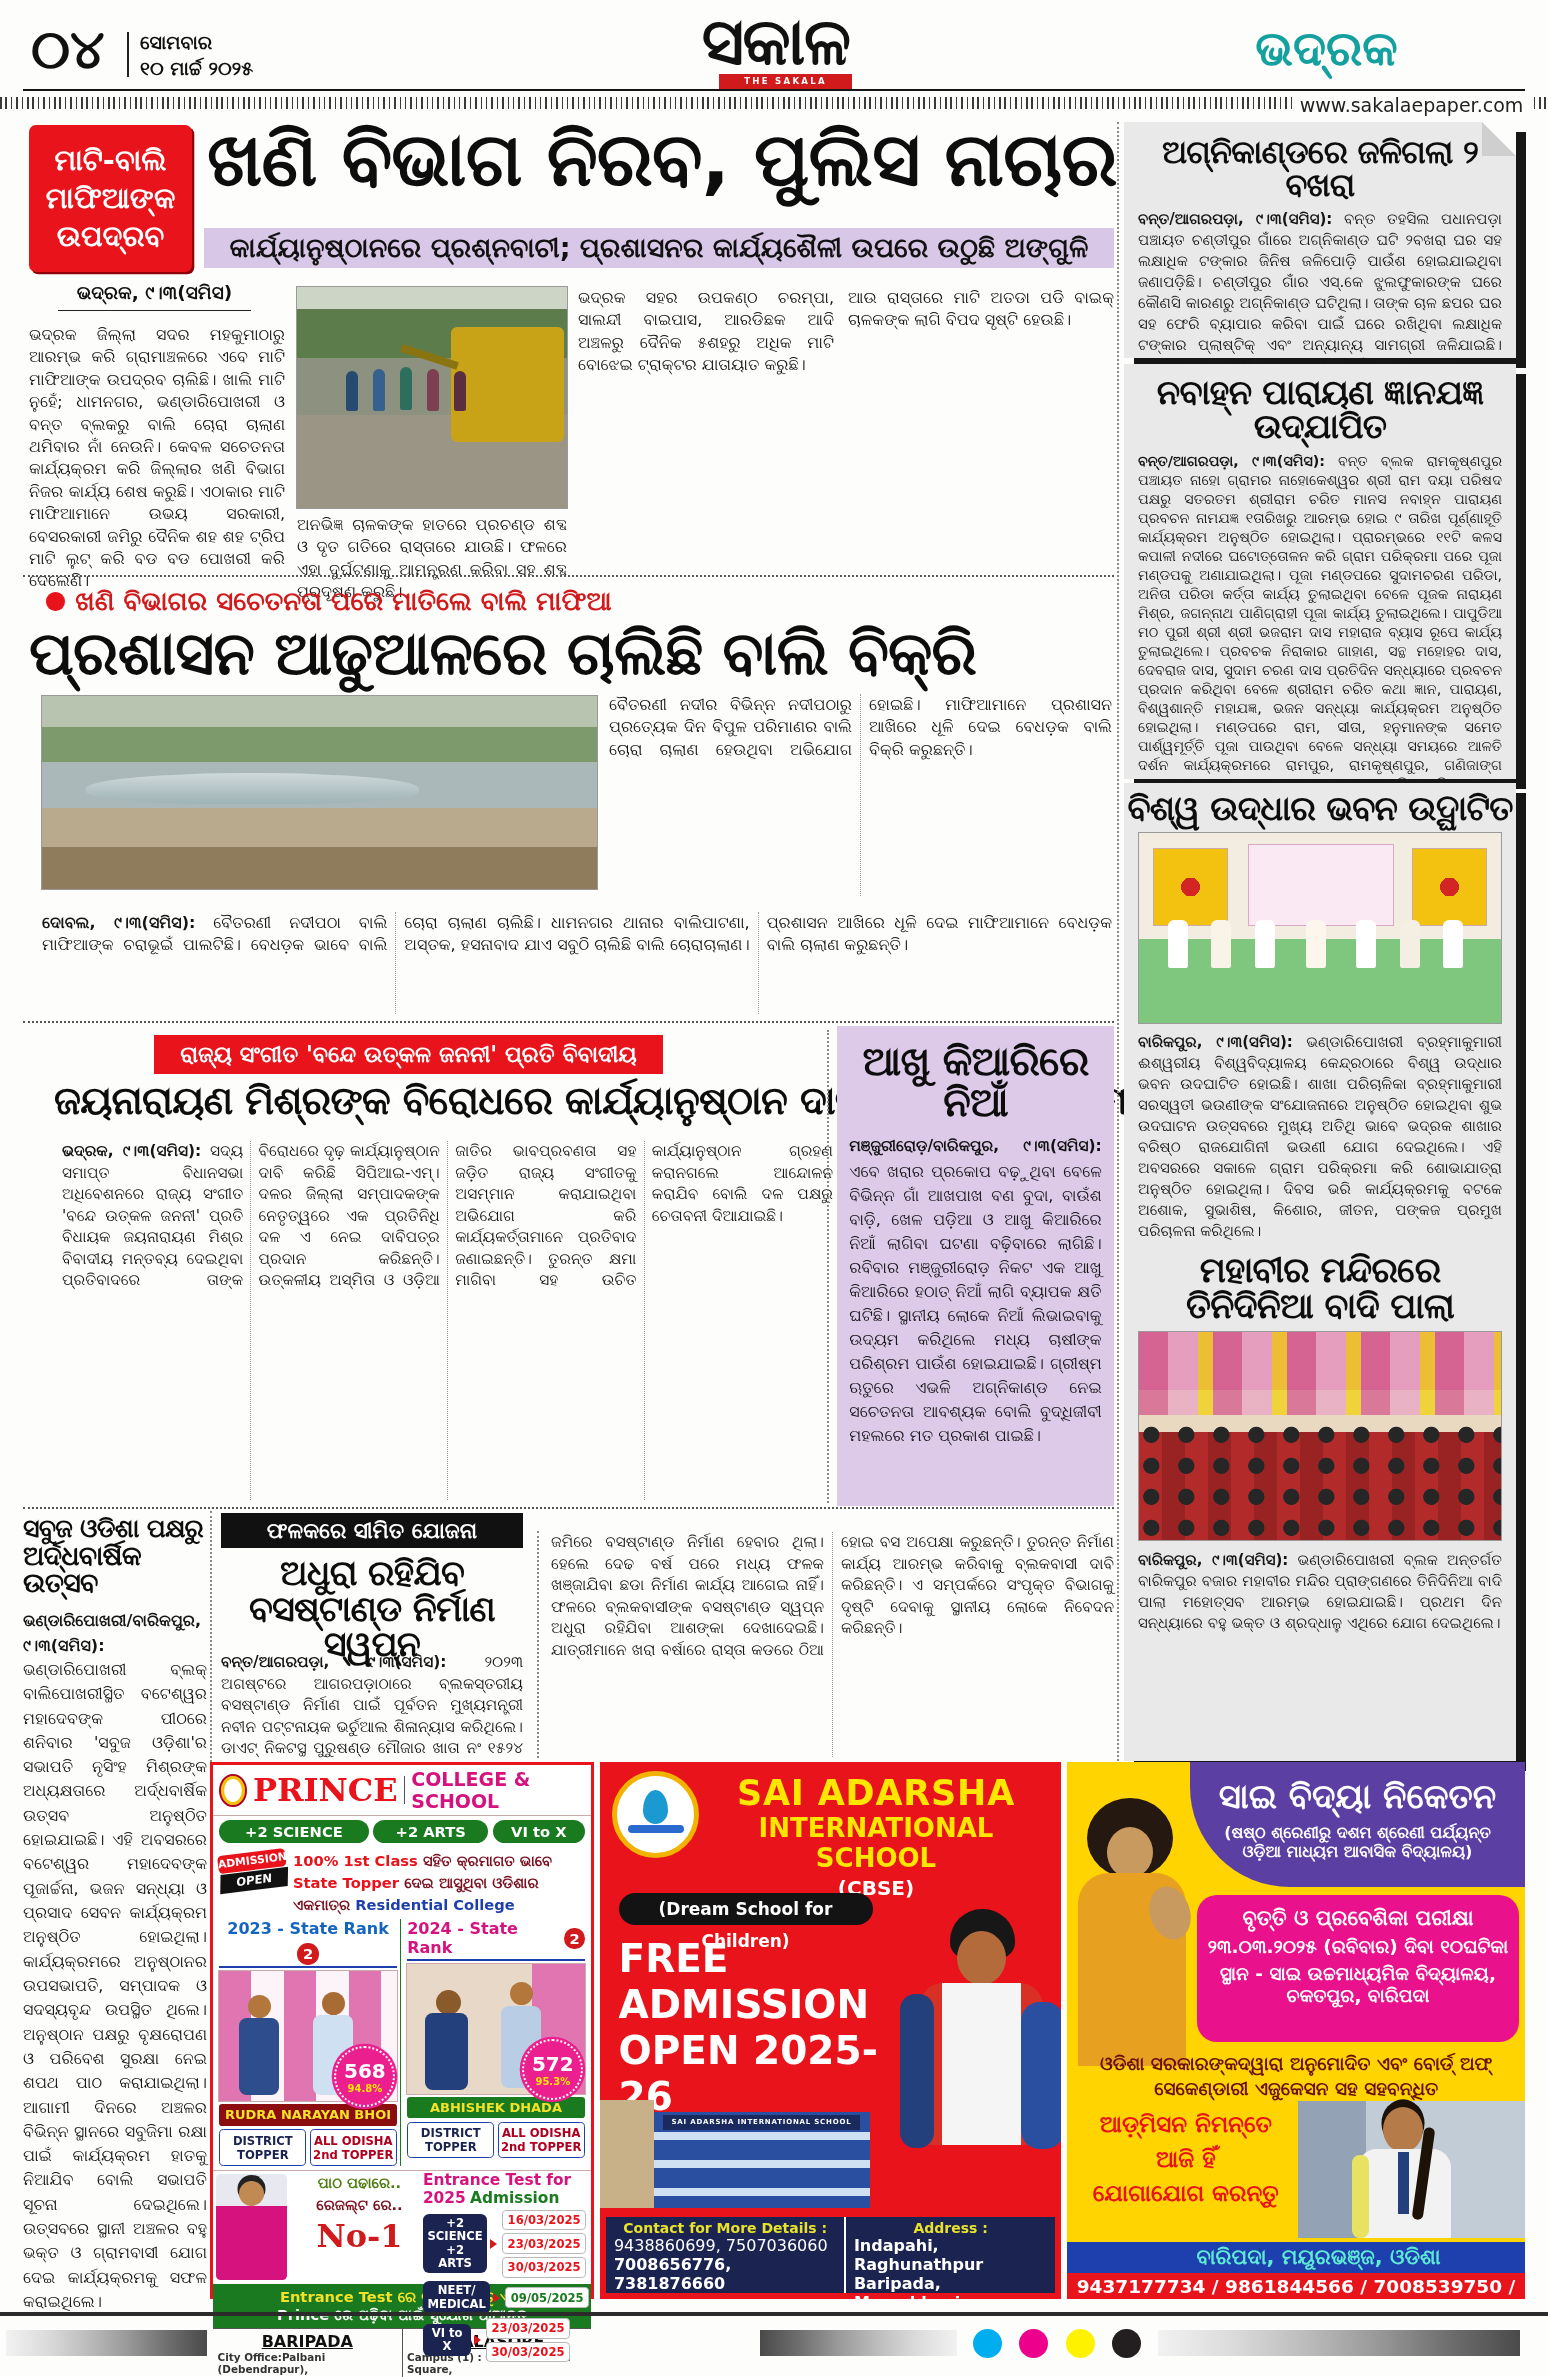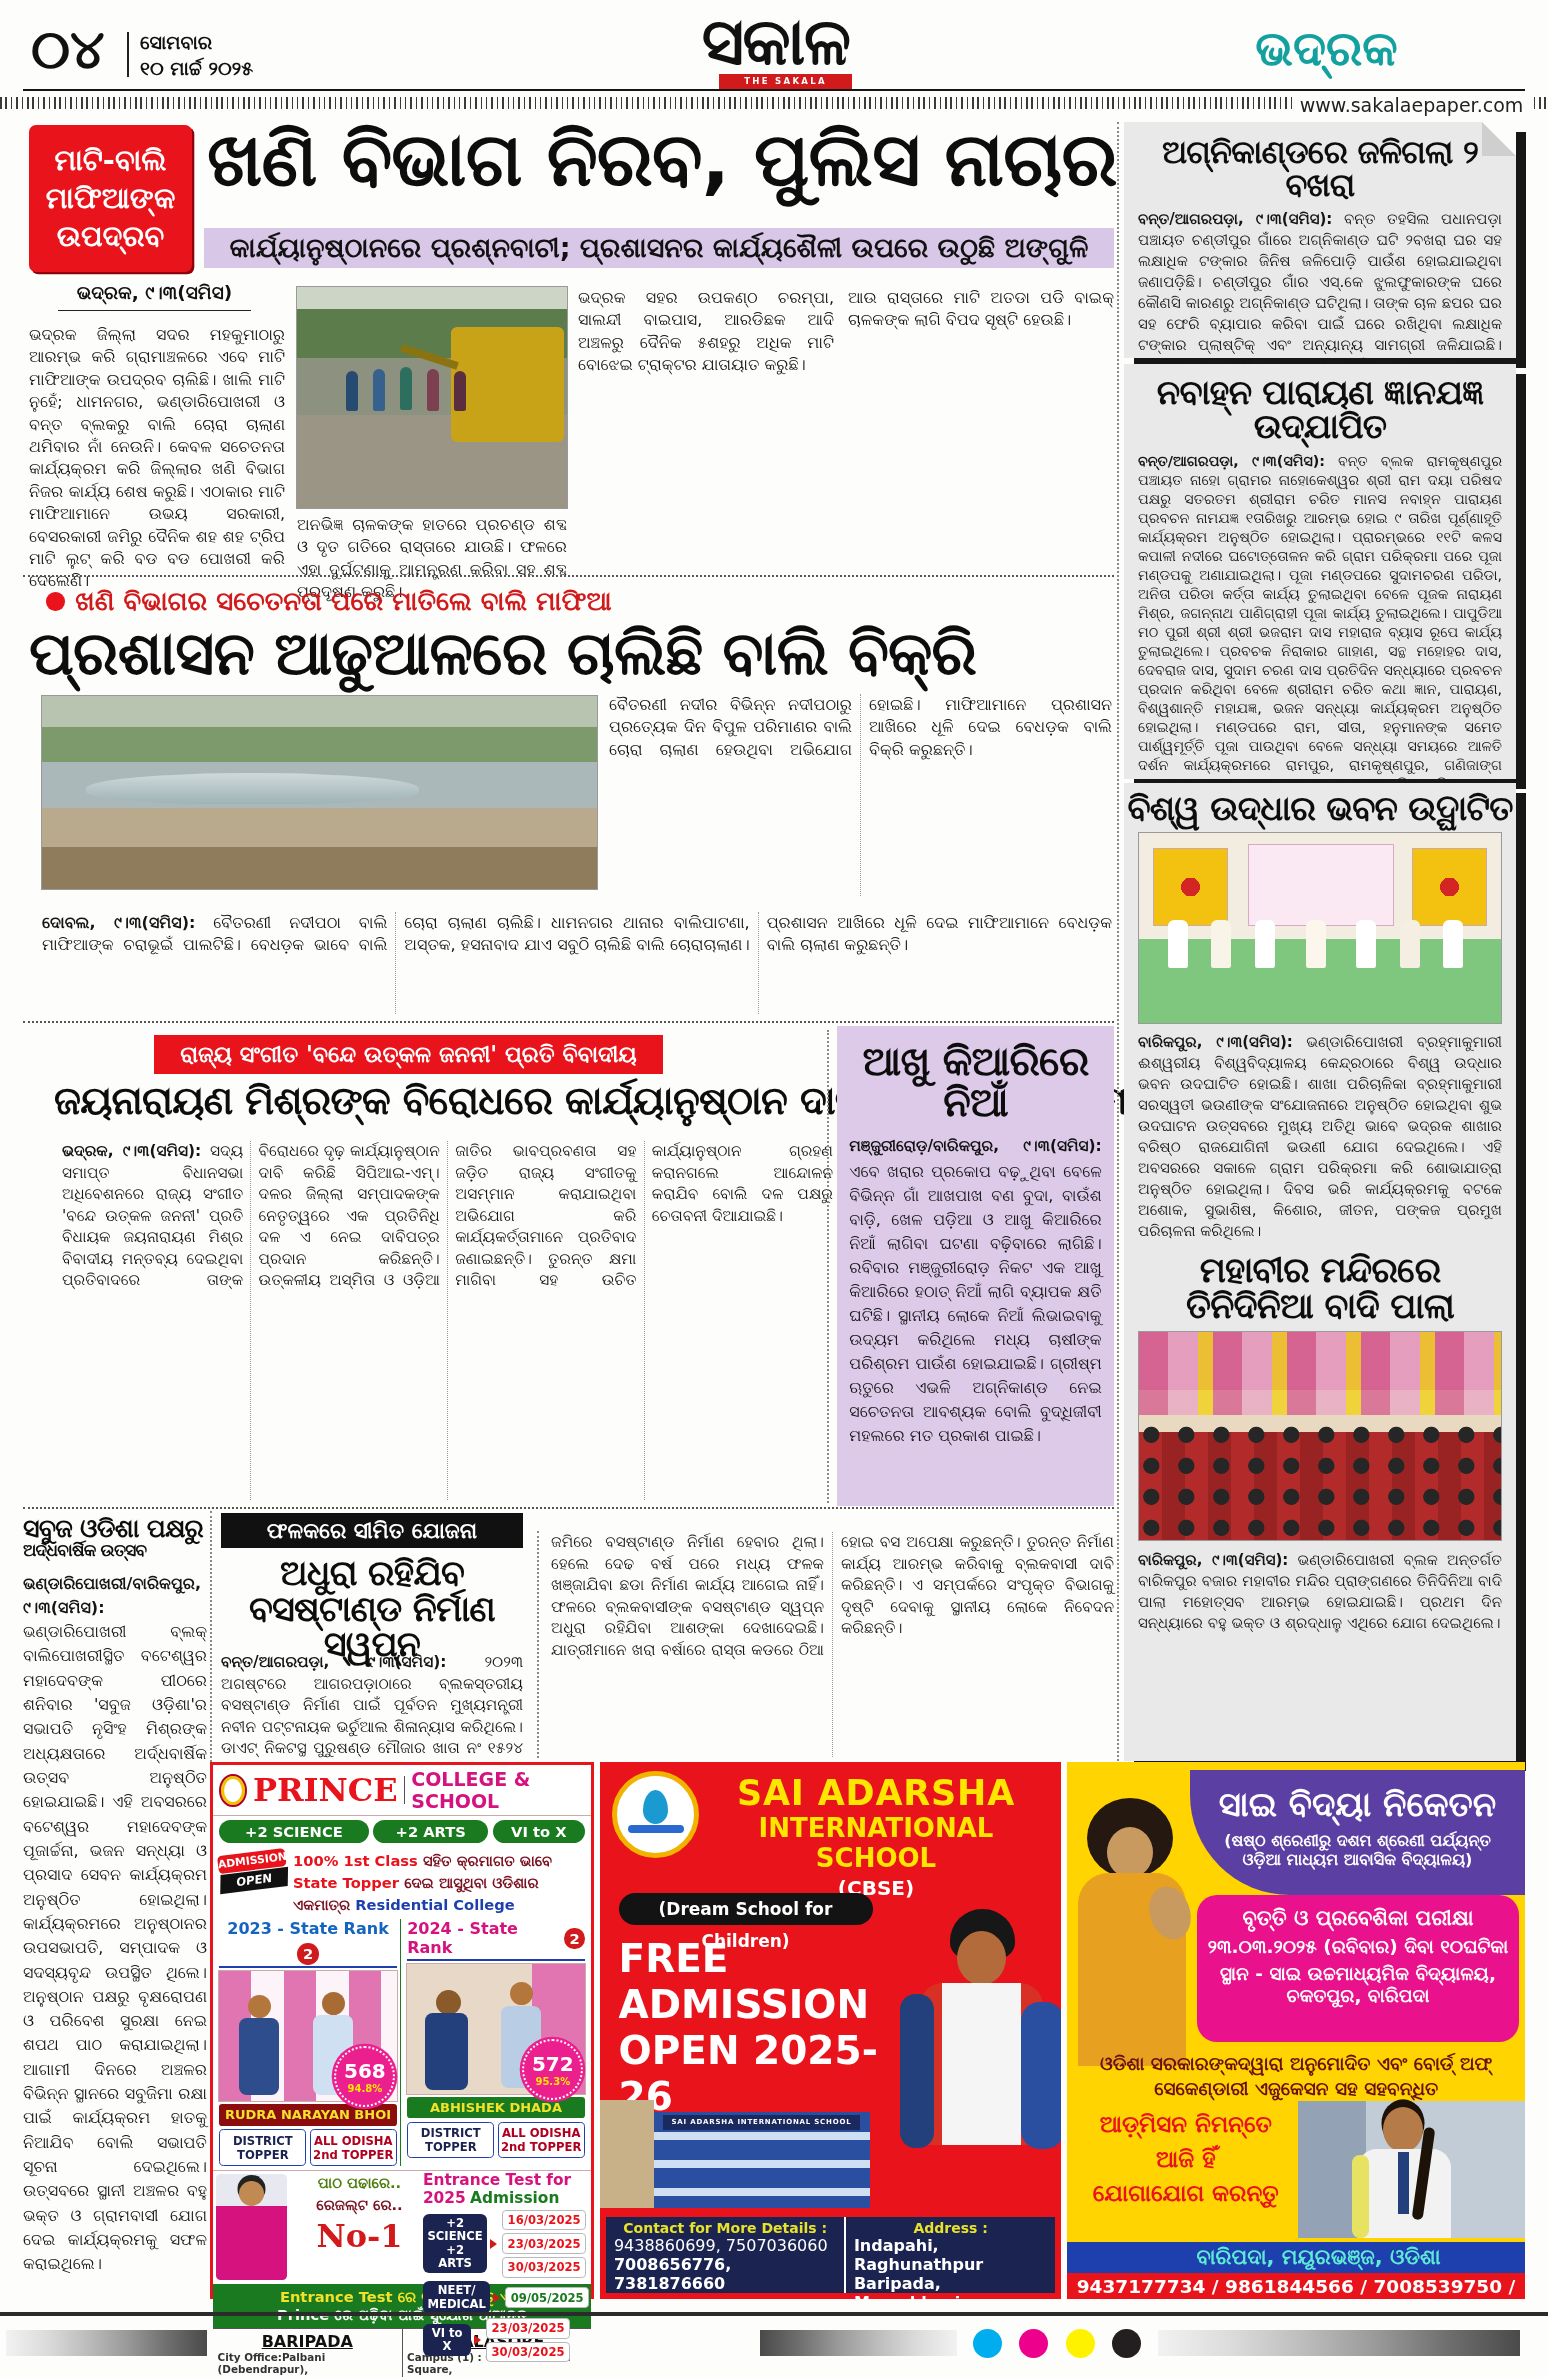--- a/index.html
+++ b/index.html
@@ -139,21 +139,21 @@
       <div class="abs" style="left:0;bottom:0;width:100%;height:52%;background:repeating-linear-gradient(90deg,#b22a2a 0 23px,#922 23px 46px);"></div>
       <div class="abs" style="left:0;bottom:0;width:100%;height:56%;background-image:radial-gradient(circle 8.5px at 12.3px 10.8px,#262626 7.7px,transparent 8.5px);background-size:35px 31px;"></div>
     </div>
     <div class="body-txt" style="padding:9.3px 14px 0 14px;font-size:15px;"><b class="dateline">ବାରିକପୁର, ୯।୩(ସମିସ):</b> <span>ଭଣ୍ଡାରିପୋଖରୀ ବ୍ଲକ ଅନ୍ତର୍ଗତ ବାରିକପୁର ବଜାର ମହାବୀର ମନ୍ଦିର ପ୍ରାଙ୍ଗଣରେ ତିନିଦିନିଆ ବାଦି ପାଲା ମହୋତ୍ସବ ଆରମ୍ଭ ହୋଇଯାଇଛି। ପ୍ରଥମ ଦିନ ସନ୍ଧ୍ୟାରେ ବହୁ ଭକ୍ତ ଓ ଶ୍ରଦ୍ଧାଳୁ ଏଥିରେ ଯୋଗ ଦେଇଥିଲେ।</span></div>
   </div>
 
   <div class="abs dotted-h" style="left:23px;top:1507px;width:1091px;"></div>
 
   <div class="abs" style="left:23px;top:1516px;width:184px;">
     <div class="headline" style="font-size:25.4px;">ସବୁଜ ଓଡିଶା ପକ୍ଷରୁ</div>
-    <div class="headline" style="font-size:17px;">ଅର୍ଦ୍ଧବାର୍ଷିକ ଉତ୍ସବ</div>
+    <div class="headline" style="font-size:27px;">ଅର୍ଦ୍ଧବାର୍ଷିକ ଉତ୍ସବ</div>
     <div class="body-txt" style="font-size:16px;line-height:1.52;margin-top:12.3px;"><b class="dateline">ଭଣ୍ଡାରିପୋଖରୀ/ବାରିକପୁର, ୯।୩(ସମିସ):</b> <span>ଭଣ୍ଡାରିପୋଖରୀ ବ୍ଲକ୍ ବାଲିପୋଖରୀସ୍ଥିତ ବଟେଶ୍ୱର ମହାଦେବଙ୍କ ପୀଠରେ ଶନିବାର 'ସବୁଜ ଓଡ଼ିଶା'ର ସଭାପତି ନୃସିଂହ ମିଶ୍ରଙ୍କ ଅଧ୍ୟକ୍ଷତାରେ ଅର୍ଦ୍ଧବାର୍ଷିକ ଉତ୍ସବ ଅନୁଷ୍ଠିତ ହୋଇଯାଇଛି। ଏହି ଅବସରରେ ବଟେଶ୍ୱର ମହାଦେବଙ୍କ ପୂଜାର୍ଚ୍ଚନା, ଭଜନ ସନ୍ଧ୍ୟା ଓ ପ୍ରସାଦ ସେବନ କାର୍ଯ୍ୟକ୍ରମ ଅନୁଷ୍ଠିତ ହୋଇଥିଲା। କାର୍ଯ୍ୟକ୍ରମରେ ଅନୁଷ୍ଠାନର ଉପସଭାପତି, ସମ୍ପାଦକ ଓ ସଦସ୍ୟବୃନ୍ଦ ଉପସ୍ଥିତ ଥିଲେ। ଅନୁଷ୍ଠାନ ପକ୍ଷରୁ ବୃକ୍ଷରୋପଣ ଓ ପରିବେଶ ସୁରକ୍ଷା ନେଇ ଶପଥ ପାଠ କରାଯାଇଥିଲା। ଆଗାମୀ ଦିନରେ ଅଞ୍ଚଳର ବିଭିନ୍ନ ସ୍ଥାନରେ ସବୁଜିମା ରକ୍ଷା ପାଇଁ କାର୍ଯ୍ୟକ୍ରମ ହାତକୁ ନିଆଯିବ ବୋଲି ସଭାପତି ସୂଚନା ଦେଇଥିଲେ। ଉତ୍ସବରେ ସ୍ଥାନୀ ଅଞ୍ଚଳର ବହୁ ଭକ୍ତ ଓ ଗ୍ରାମବାସୀ ଯୋଗ ଦେଇ କାର୍ଯ୍ୟକ୍ରମକୁ ସଫଳ କରାଇଥିଲେ।</span></div>
   </div>
 
   <div class="abs dotted-v" style="left:210px;top:1511px;height:787px;"></div>
 
   <div class="abs center" style="left:221px;top:1513px;width:302px;height:35px;background:#111;color:#fff;font-weight:bold;font-size:21.6px;line-height:35px;">ଫଳକରେ ସୀମିତ ଯୋଜନା</div>
   <div class="abs headline center" style="left:221px;top:1556px;width:302px;font-size:35px;">
     <div>ଅଧୁରା ରହିଯିବ</div>
     <div>ବସଷ୍ଟାଣ୍ଡ ନିର୍ମାଣ ସ୍ୱପ୍ନ</div>
   </div>
@@ -324,21 +324,21 @@
       <div style="flex:1;padding:3.1px 7.7px;">
         <div class="center" style="color:#e8e22a;font-size:14px;font-weight:bold;">Address :</div>
         <div style="color:#fff;font-size:16px;font-weight:bold;">Indapahi, Raghunathpur</div>
         <div style="color:#fff;font-size:16px;font-weight:bold;">Baripada, Mayurbhanj</div>
 
       </div>
     </div>
   </div>
 
   <div class="abs" style="left:1067px;top:1762px;width:458px;height:537px;background:#ffd400;overflow:hidden;">
-    <div class="abs" style="left:123px;top:8px;width:335px;height:125px;background:#5b3fa3;border-radius:0 0 0 100px;">
+    <div class="abs" style="left:123px;top:0;width:335px;height:125px;background:#5b3fa3;border-radius:0 0 0 100px;">
       <div class="center" style="color:#fff;font-size:34px;font-weight:bold;margin-top:14px;">ସାଇ ବିଦ୍ୟା ନିକେତନ</div>
       <div class="center" style="color:#fff;font-size:16px;font-weight:bold;margin-top:6.2px;">(ଷଷ୍ଠ ଶ୍ରେଣୀରୁ ଦଶମ ଶ୍ରେଣୀ ପର୍ଯ୍ୟନ୍ତ</div>
       <div class="center" style="color:#fff;font-size:16px;font-weight:bold;">ଓଡ଼ିଆ ମାଧ୍ୟମ ଆବାସିକ ବିଦ୍ୟାଳୟ)</div>
     </div>
 
     <div class="abs" style="left:0;top:31px;width:131px;height:293px;">
       <div class="abs" style="left:20px;top:4.6px;width:86px;height:80px;border-radius:50%;background:#241810;"></div>
       <div class="abs" style="left:40px;top:34px;width:46px;height:51px;border-radius:50%;background:#c99a5f;"></div>
       <div class="abs" style="left:10.8px;top:80px;width:108px;height:193px;border-radius:31px 31px 0 0;background:#e8a020;"></div>
       <div class="abs" style="left:83px;top:93px;width:40px;height:54px;border-radius:50%;background:#c99a5f;transform:rotate(-18deg);"></div>

